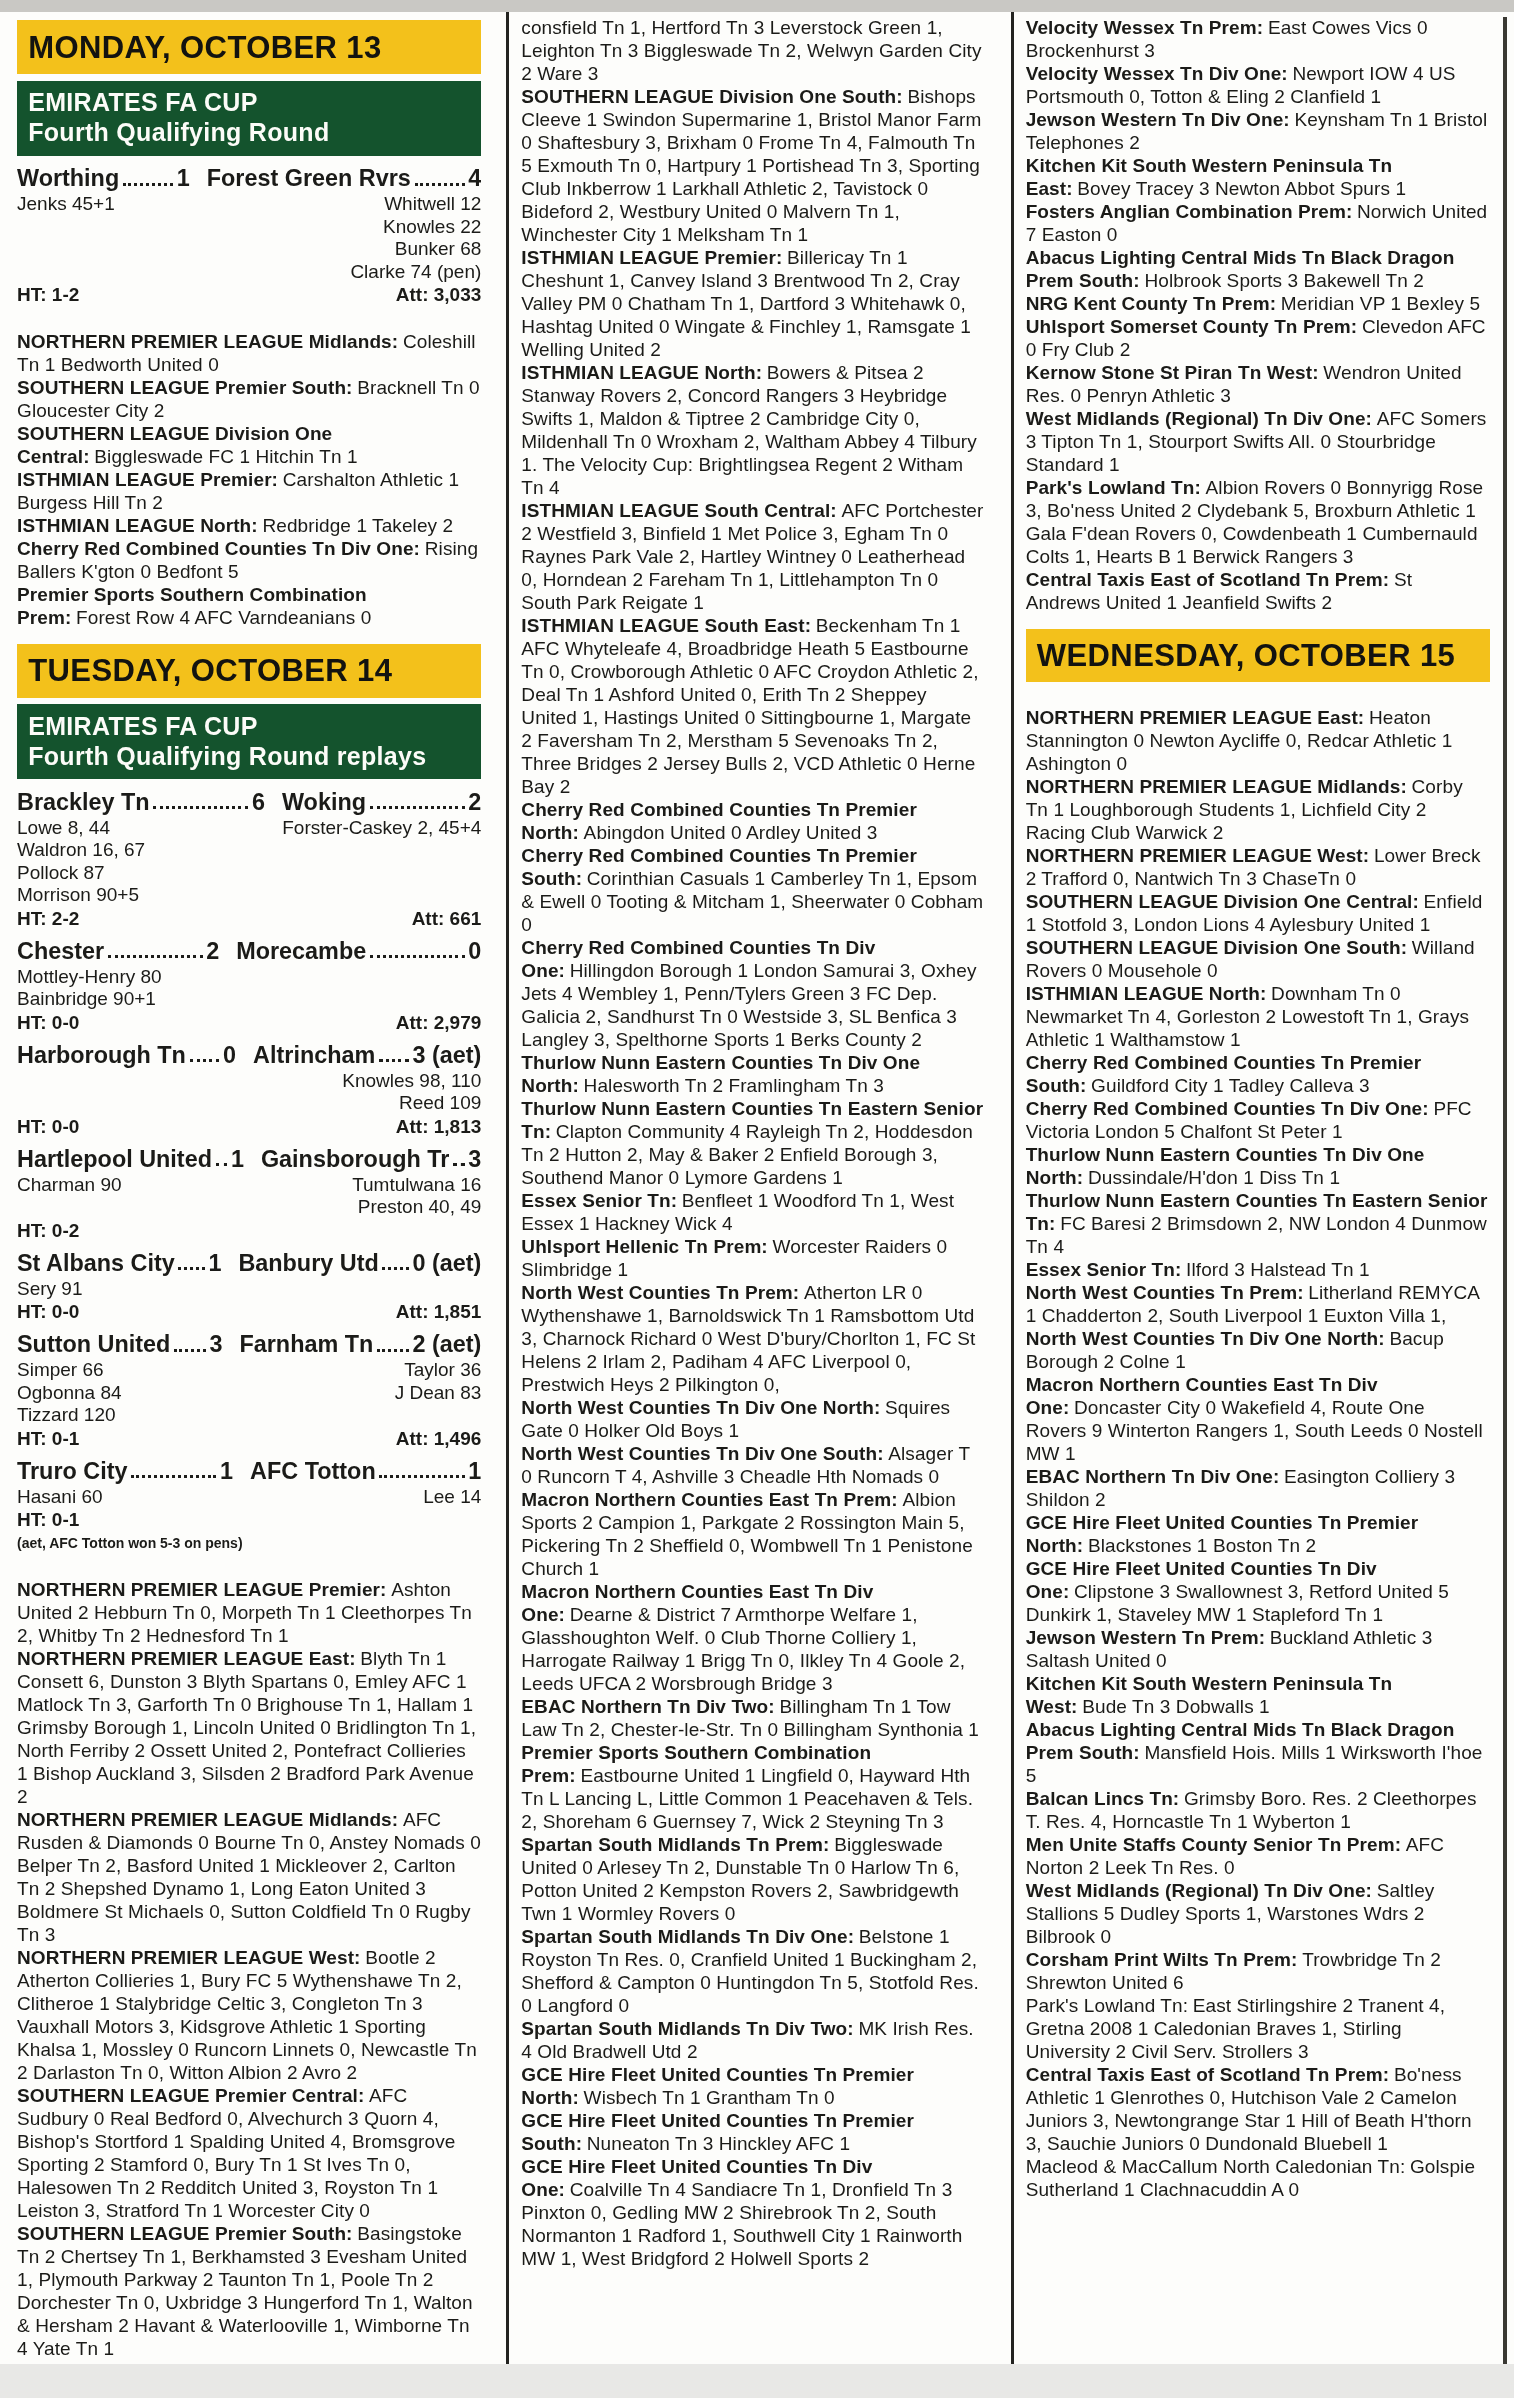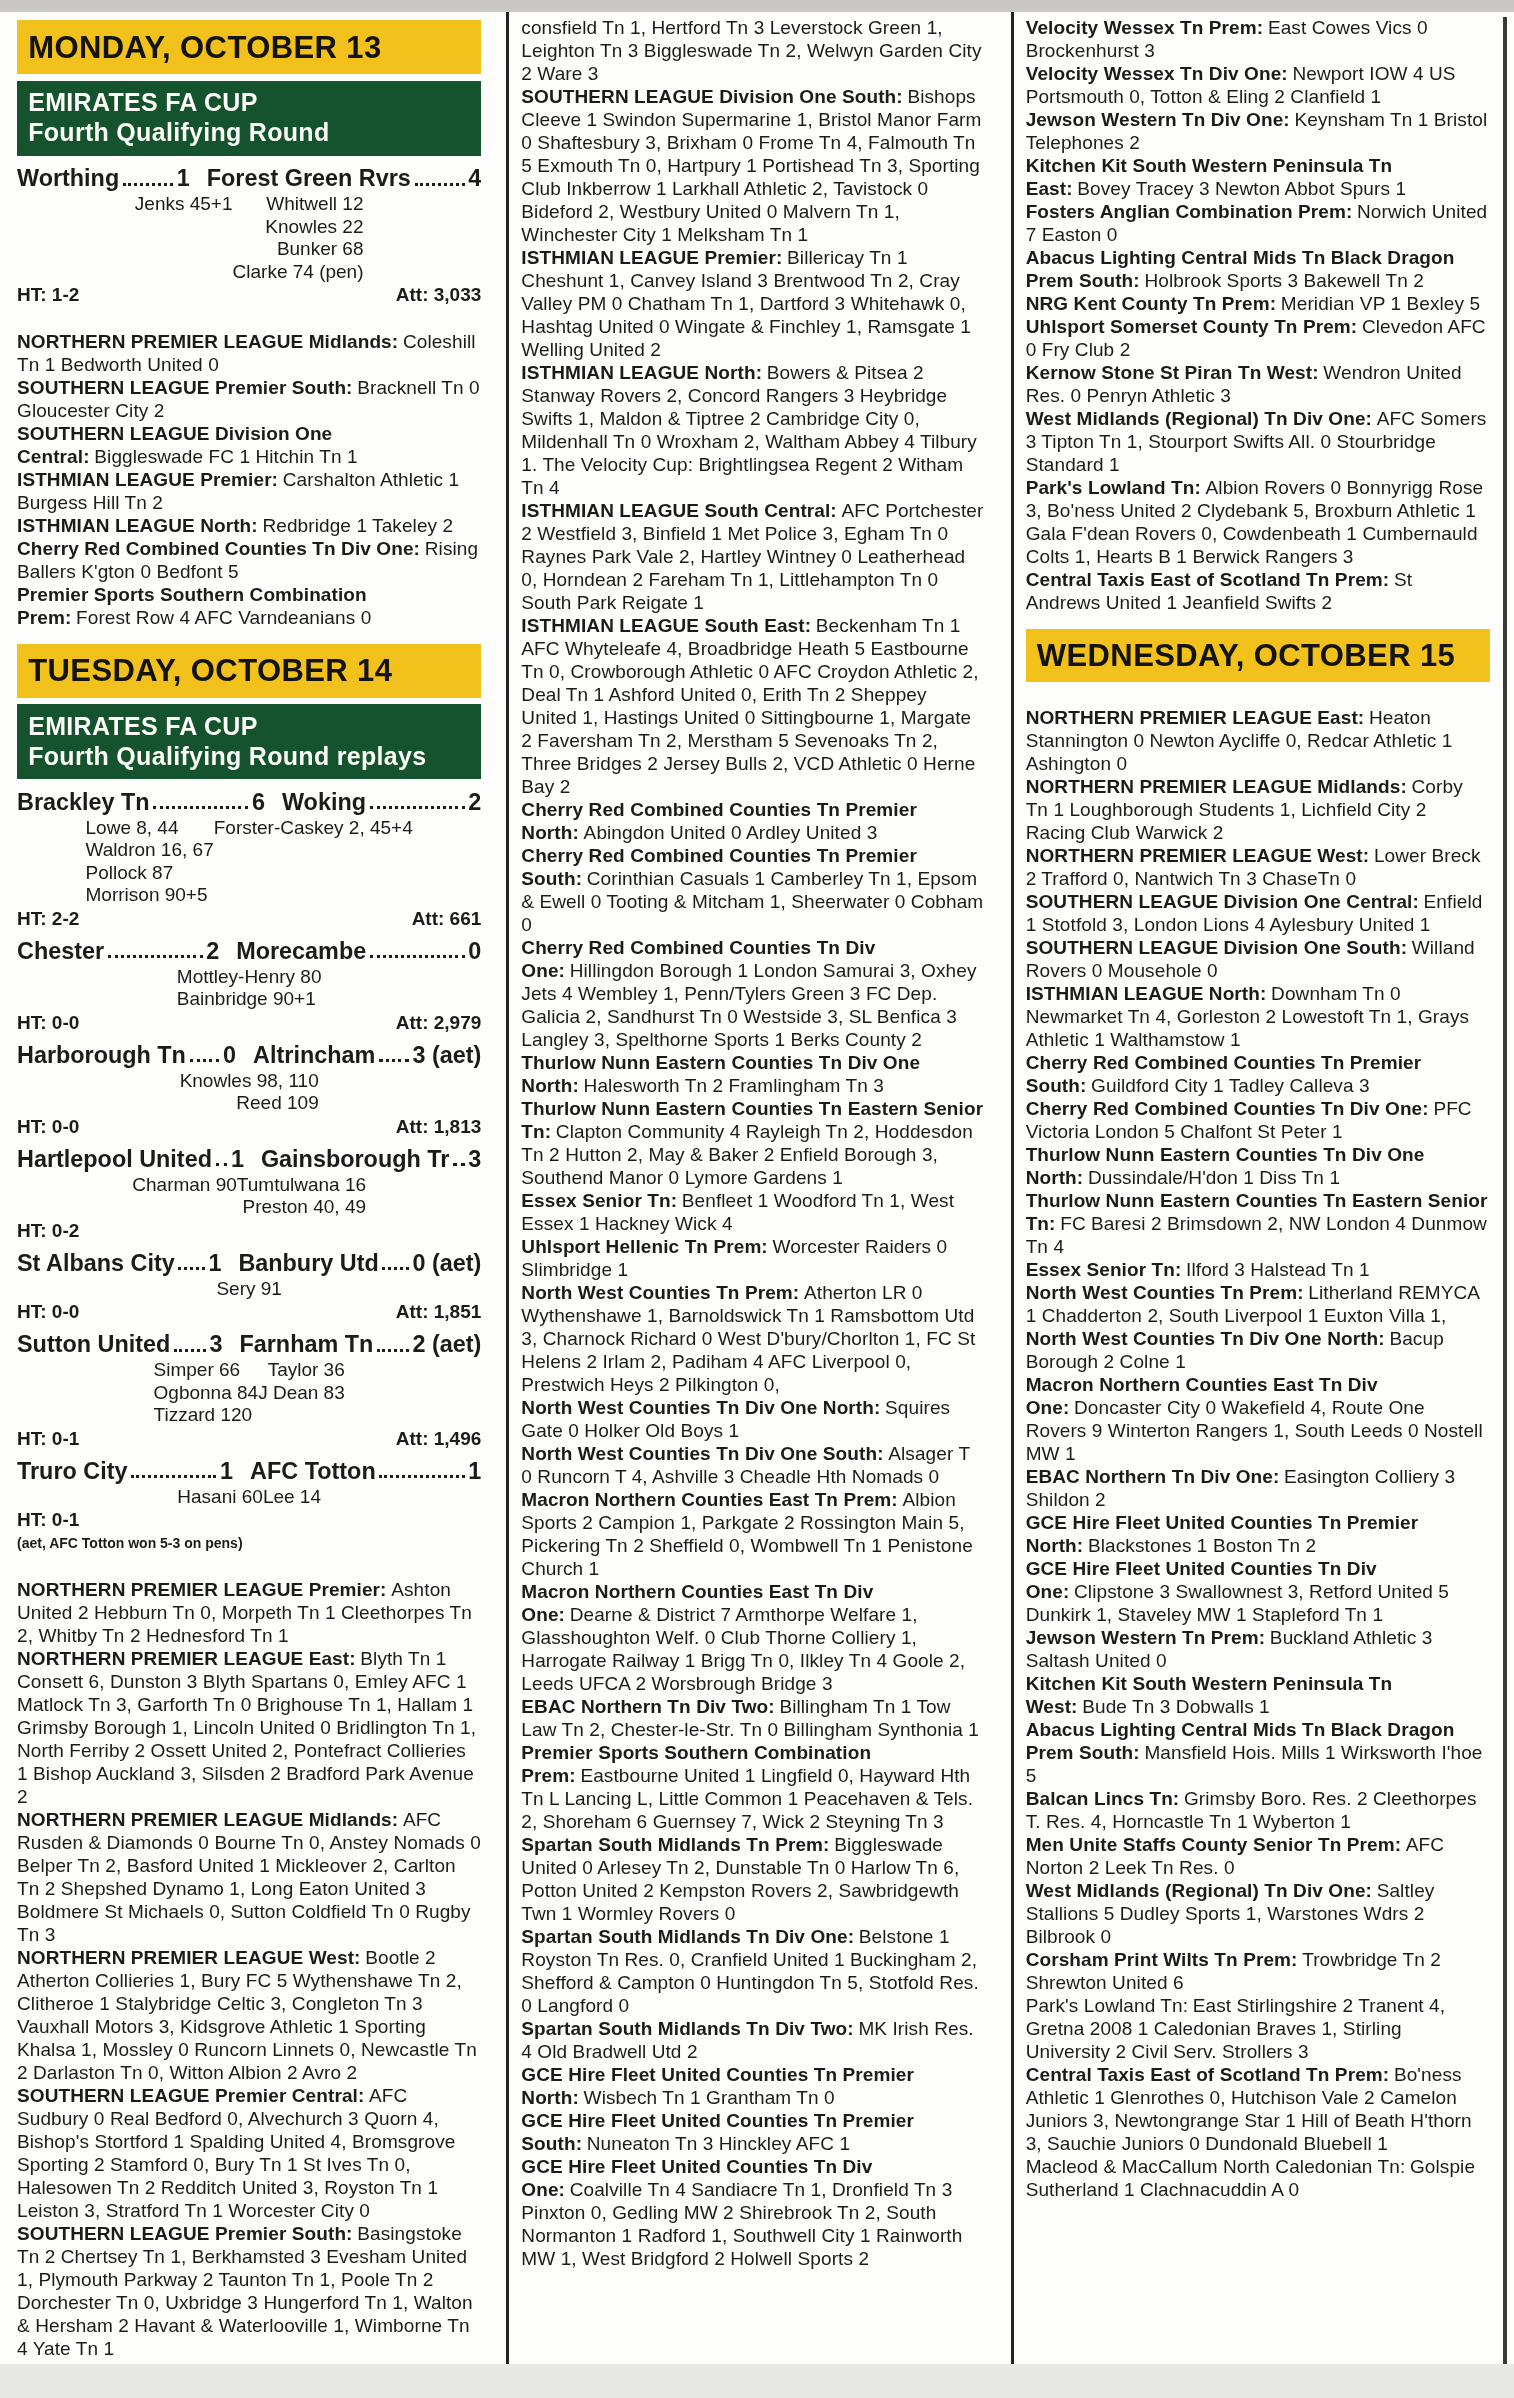--- a/index.html
+++ b/index.html
@@ -20,21 +20,21 @@
   .para{margin:0;font-size:19px;line-height:23px;letter-spacing:0.1px;}
   .para .label{font-weight:bold;padding-right:4.7px;}
   .para .label.plain{font-weight:normal;}
   .gap{margin-top:23.4px;}
 
   .match{margin:1.9px 0 6.6px;}
   .mline{display:flex;align-items:flex-end;font-weight:bold;font-size:23.4px;line-height:29px;white-space:nowrap;}
   .leader{flex:1 1 auto;min-width:11.2px;border-bottom:3.7px dotted #1d1d1a;margin:0 3.7px 7.5px;}
   .hs{margin-right:17px;}
   .mscore{white-space:nowrap;}
-  .scorers{display:flex;justify-content:center;font-size:19px;line-height:22.5px;}
+  .scorers{display:flex;justify-content:space-between;font-size:19px;line-height:22.5px;}
   .ascorers{text-align:right;}
   .htrow{display:flex;justify-content:space-between;font-weight:bold;font-size:19px;line-height:23.4px;}
   .post{font-weight:bold;font-size:14px;line-height:23.4px;}
 </style>
 </head>
 <body>
 
 <div class="page">
   <div class="top-strip"></div>
   <div class="cols">

